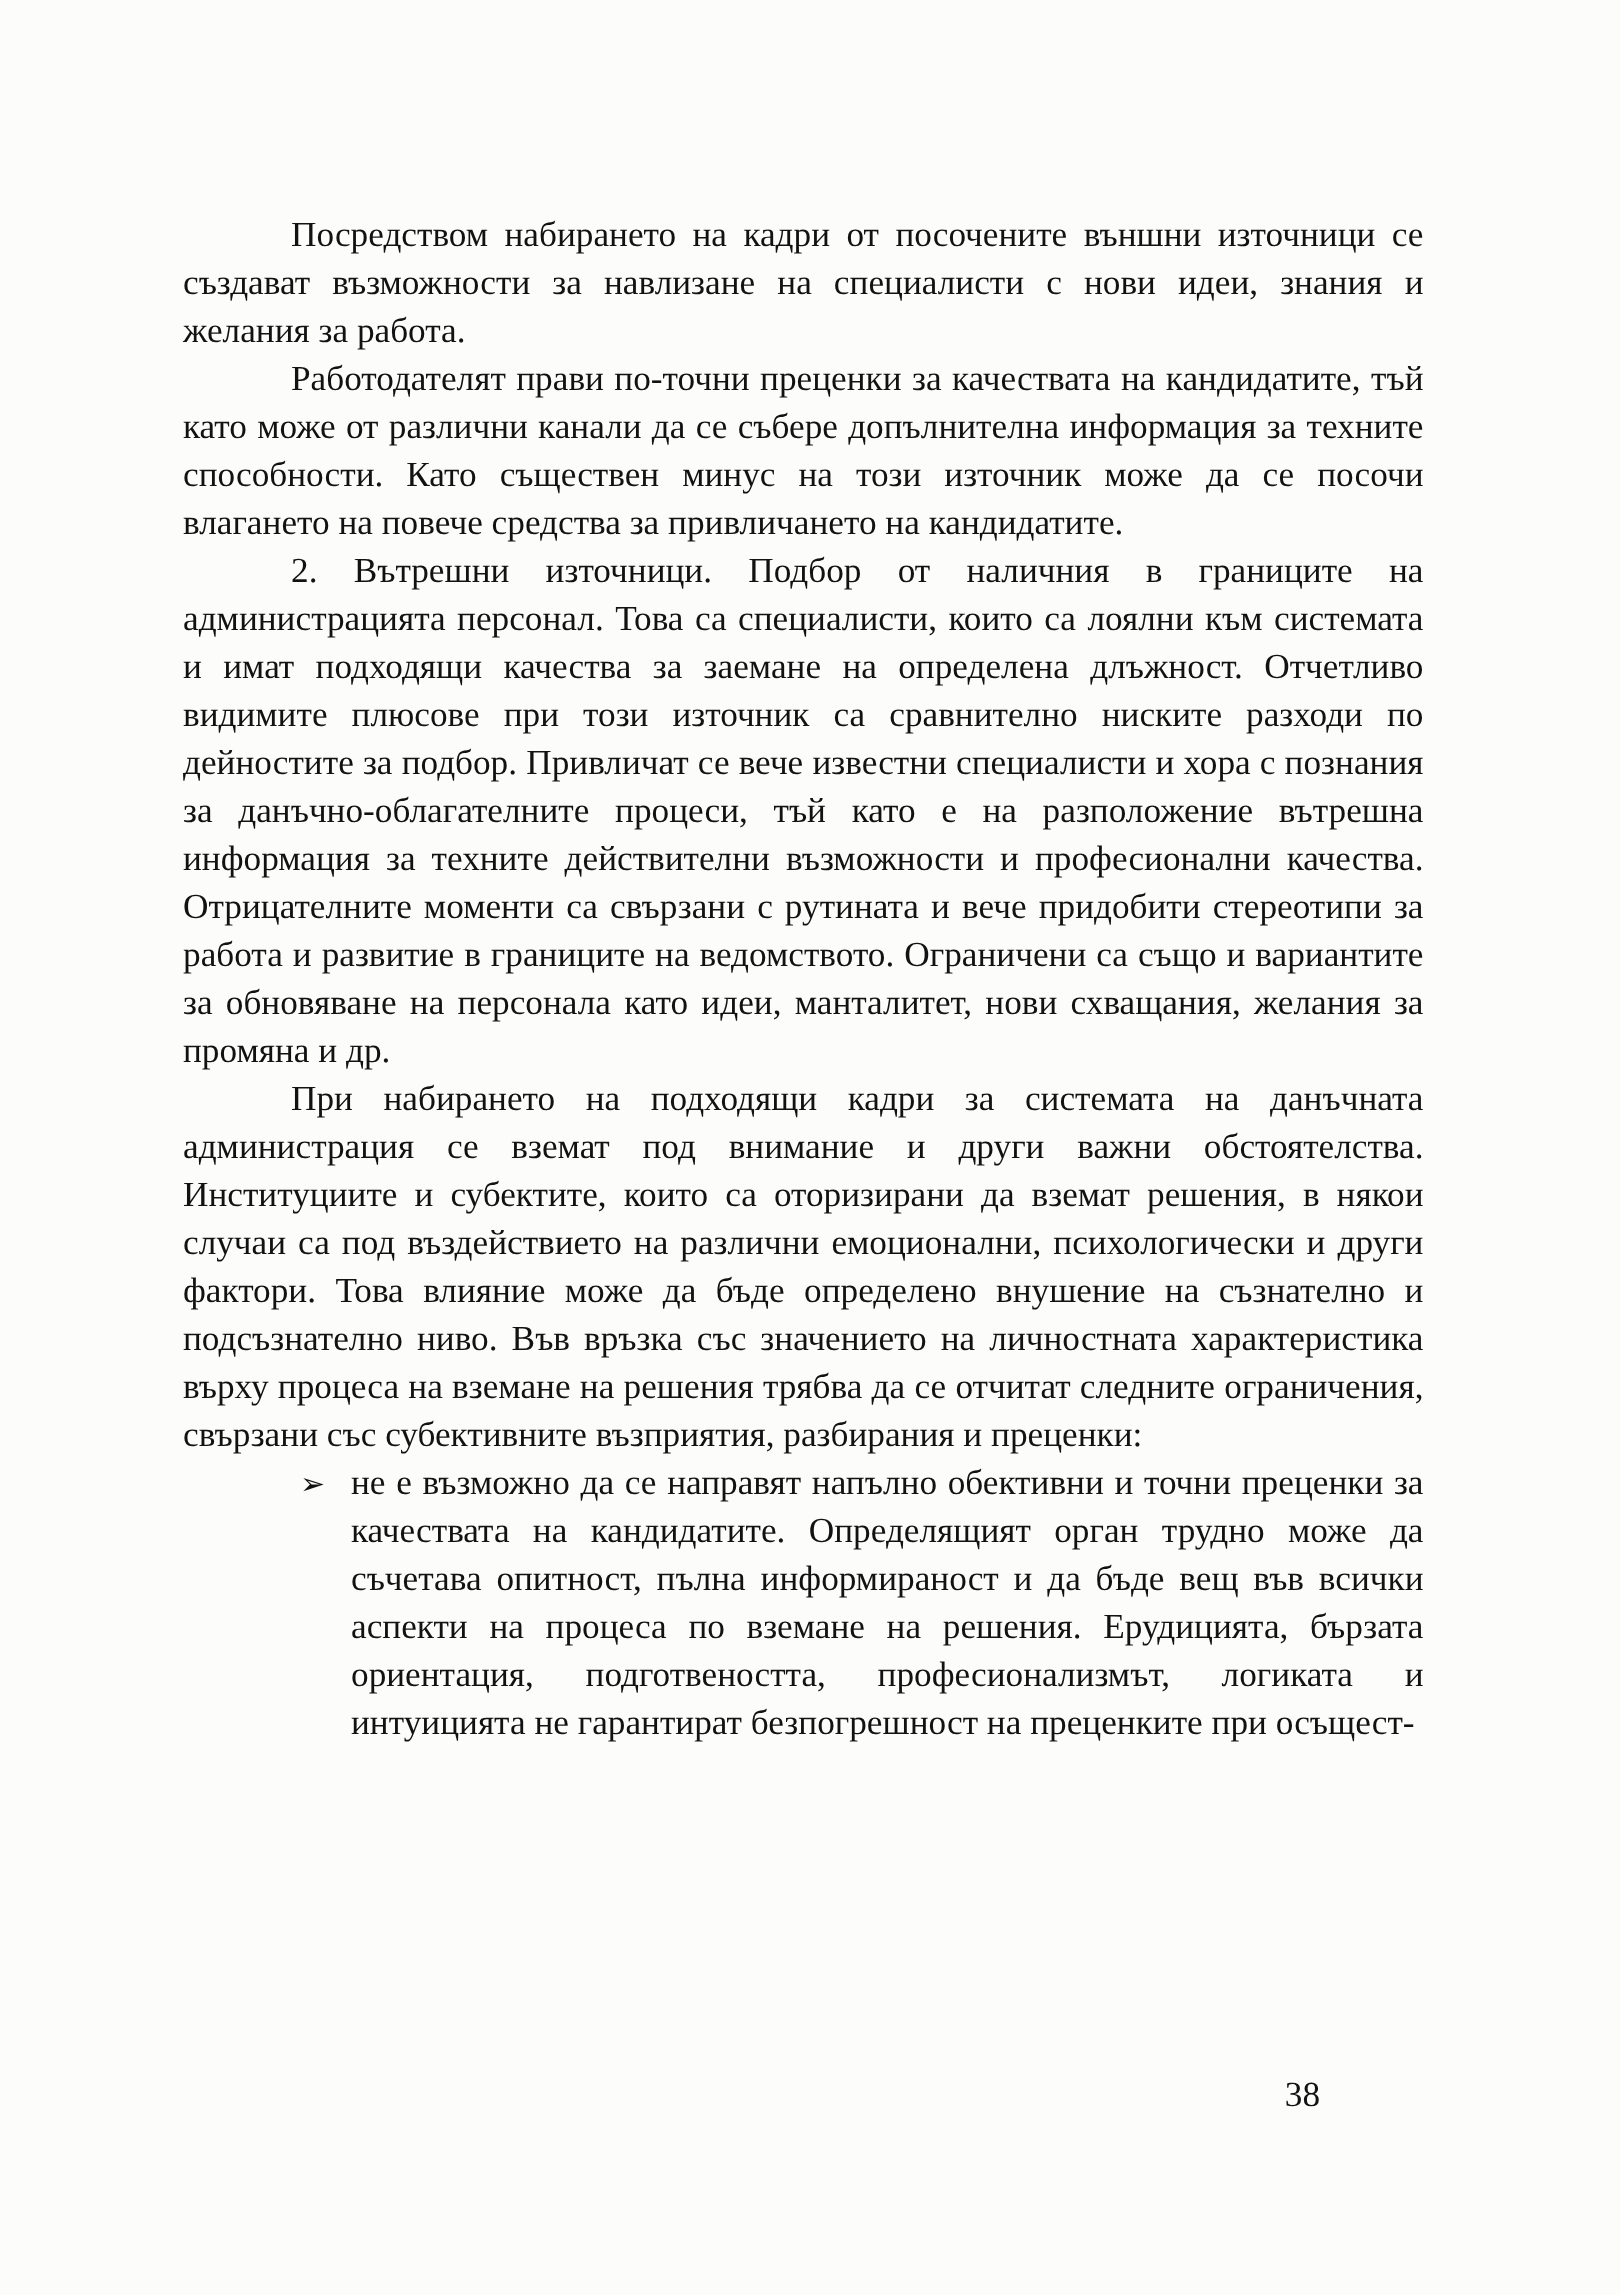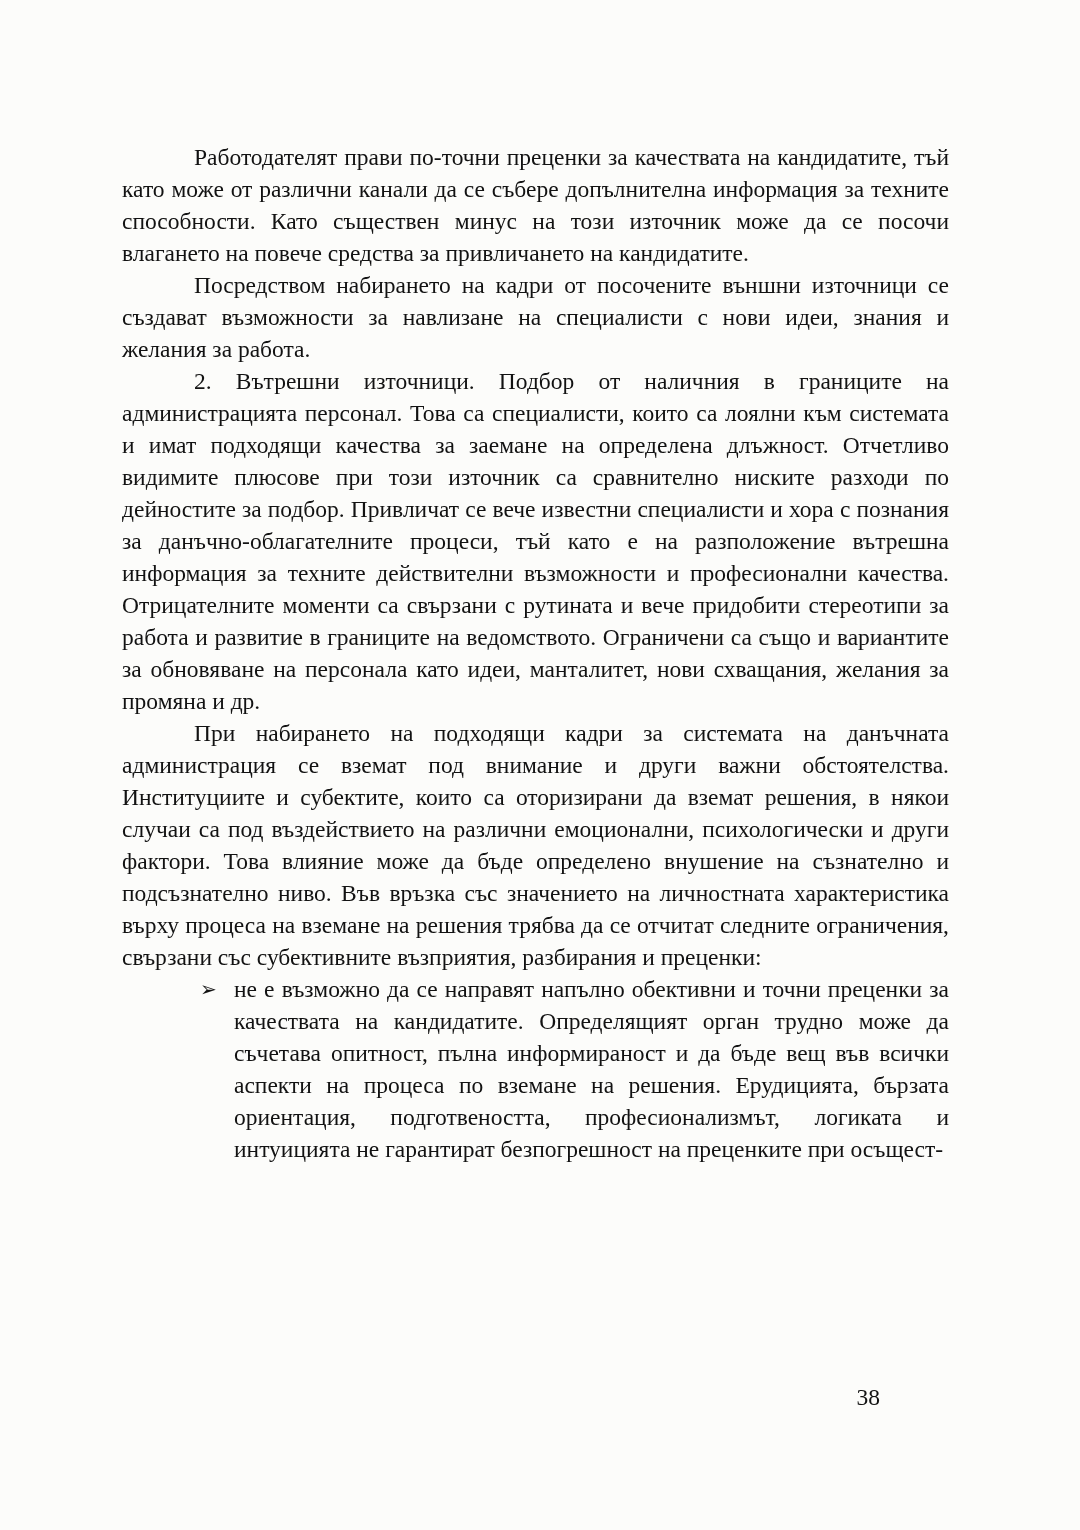--- a/index.html
+++ b/index.html
@@ -54,22 +54,22 @@
     right: 200px;
     font-size: 23.5px;
     line-height: 32px;
   }
 </style>
 </head>
 <body>
 
 <div class="page">
   <div class="content">
+    <p class="para">Посредством набирането на кадри от посочените външни източници се създават възможности за навлизане на специалисти с нови идеи, знания и желания за работа.</p>
     <p class="para">Работодателят прави по-точни преценки за качествата на кандидатите, тъй като може от различни канали да се събере допълнителна информация за техните способности. Като съществен минус на този източник може да се посочи влагането на повече средства за привличането на кандидатите.</p>
-    <p class="para">Посредством набирането на кадри от посочените външни източници се създават възможности за навлизане на специалисти с нови идеи, знания и желания за работа.</p>
     <p class="para">2. Вътрешни източници. Подбор от наличния в границите на администрацията персонал. Това са специалисти, които са лоялни към системата и имат подходящи качества за заемане на определена длъжност. Отчетливо видимите плюсове при този източник са сравнително ниските разходи по дейностите за подбор. Привличат се вече известни специалисти и хора с познания за данъчно-облагателните процеси, тъй като е на разположение вътрешна информация за техните действителни възможности и професионални качества. Отрицателните моменти са свързани с рутината и вече придобити стереотипи за работа и развитие в границите на ведомството. Ограничени са също и вариантите за обновяване на персонала като идеи, манталитет, нови схващания, желания за промяна и др.</p>
     <p class="para">При набирането на подходящи кадри за системата на данъчната администрация се вземат под внимание и други важни обстоятелства. Институциите и субектите, които са оторизирани да вземат решения, в някои случаи са под въздействието на различни емоционални, психологически и други фактори. Това влияние може да бъде определено внушение на съзнателно и подсъзнателно ниво. Във връзка със значението на личностната характеристика върху процеса на вземане на решения трябва да се отчитат следните ограничения, свързани със субективните възприятия, разбирания и преценки:</p>
     <div class="bullet-row">
       <span class="bullet-marker">➢</span>
       <span class="bullet-text">не е възможно да се направят напълно обективни и точни преценки за качествата на кандидатите. Определящият орган трудно може да съчетава опитност, пълна информираност и да бъде вещ във всички аспекти на процеса по вземане на решения. Ерудицията, бързата ориентация, подготвеността, професионализмът, логиката и интуицията не гарантират безпогрешност на преценките при осъщест-</span>
     </div>
   </div>
   <div class="page-number">38</div>
 </div>
 

